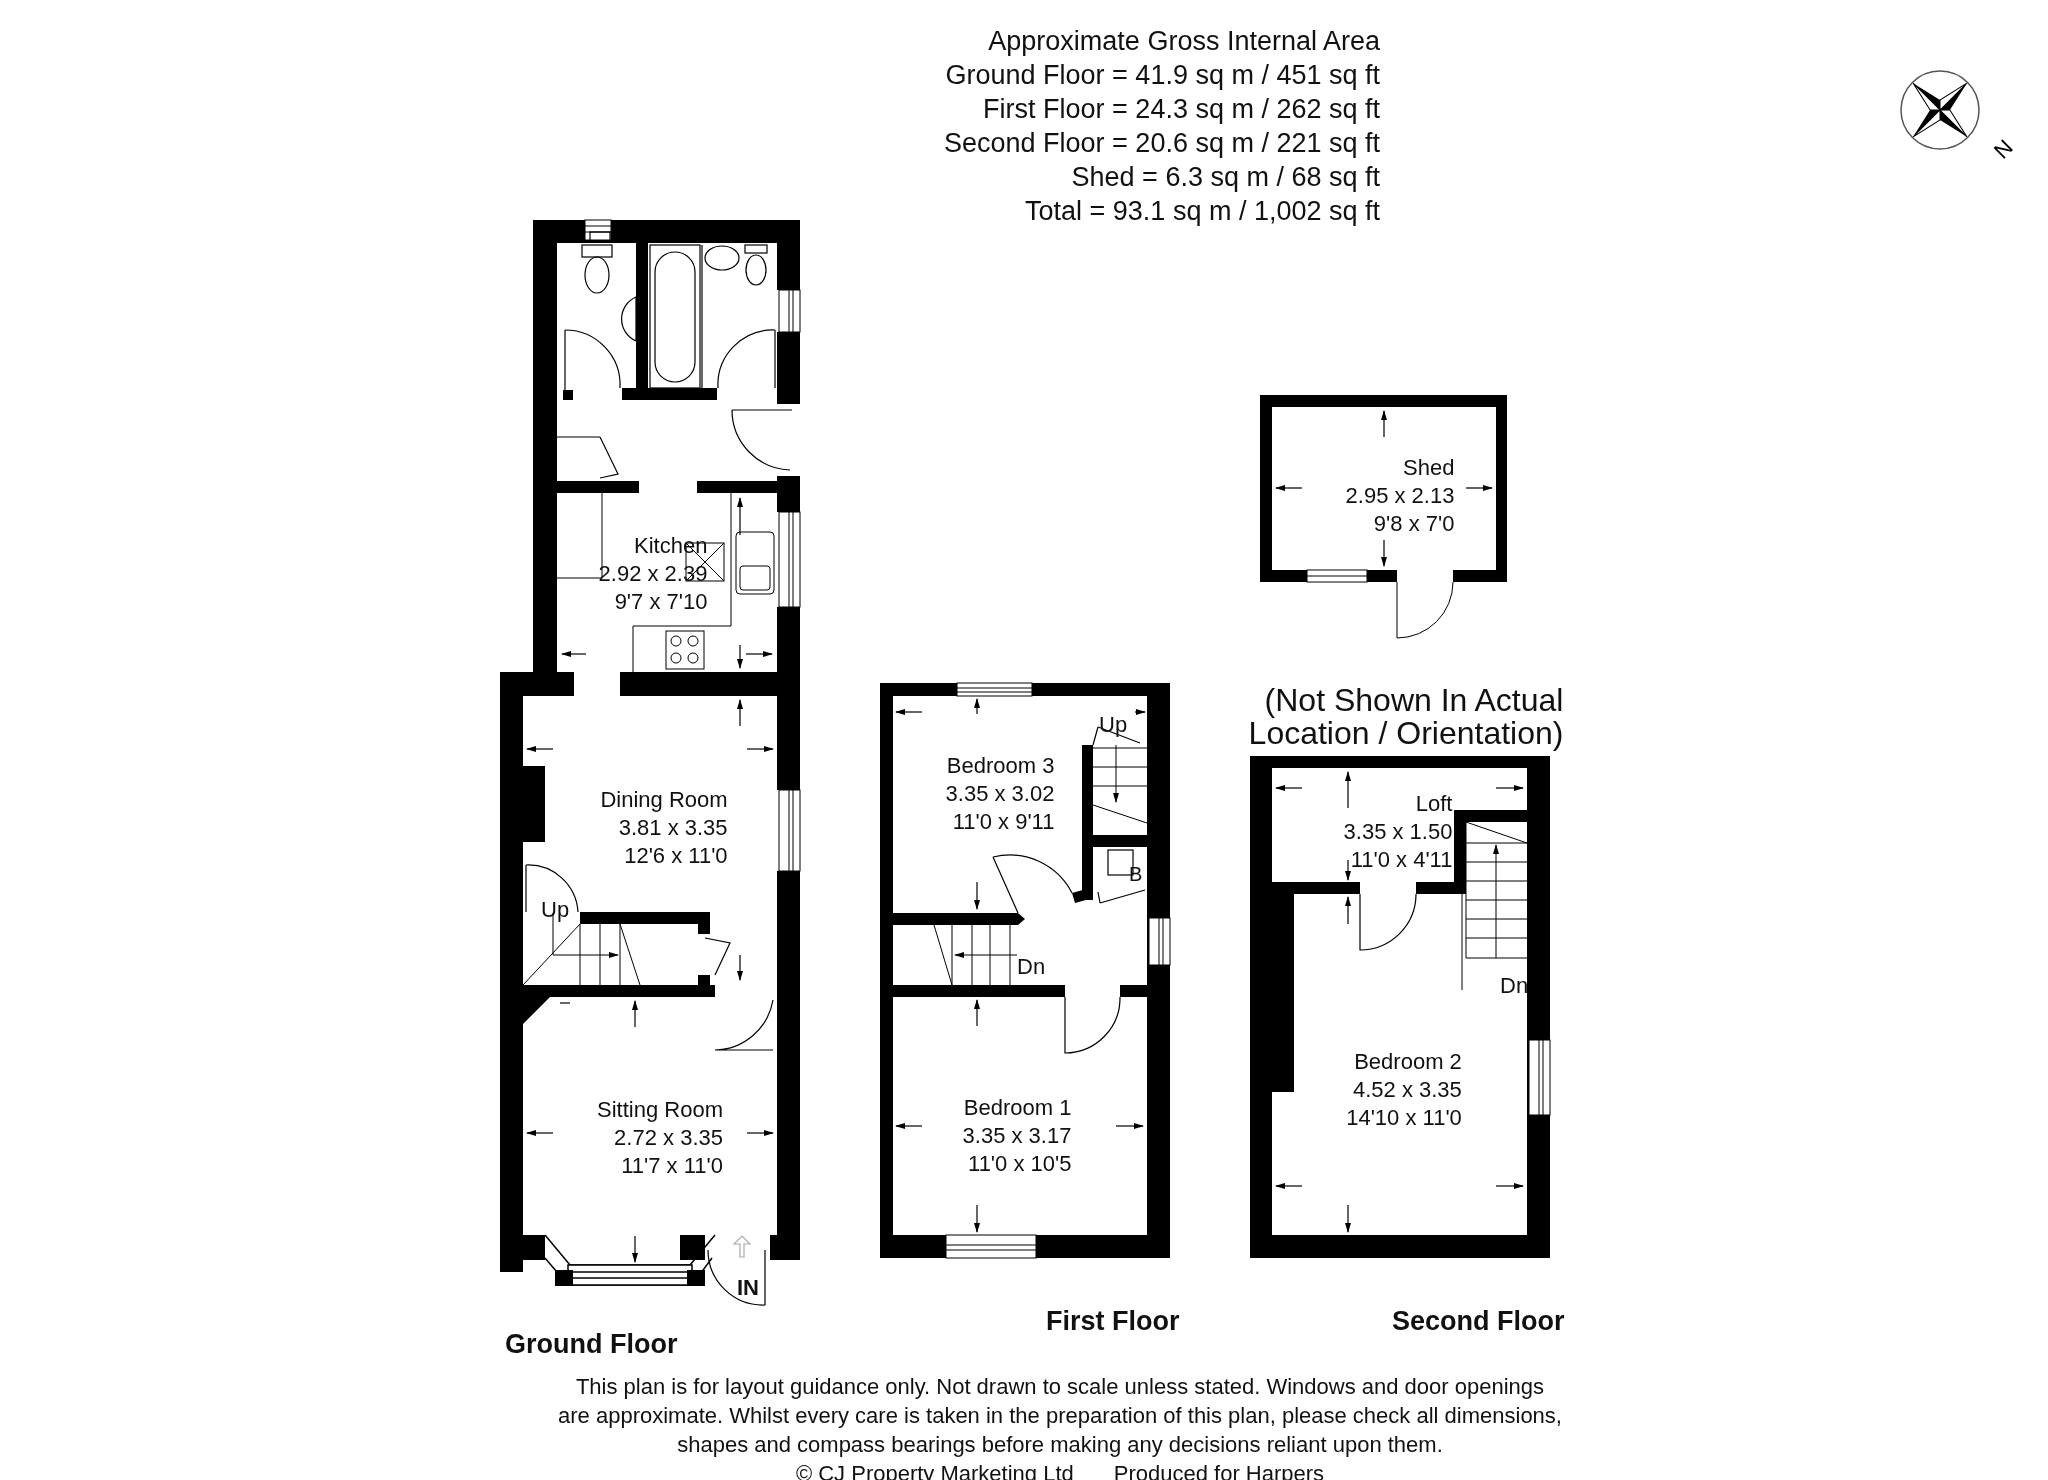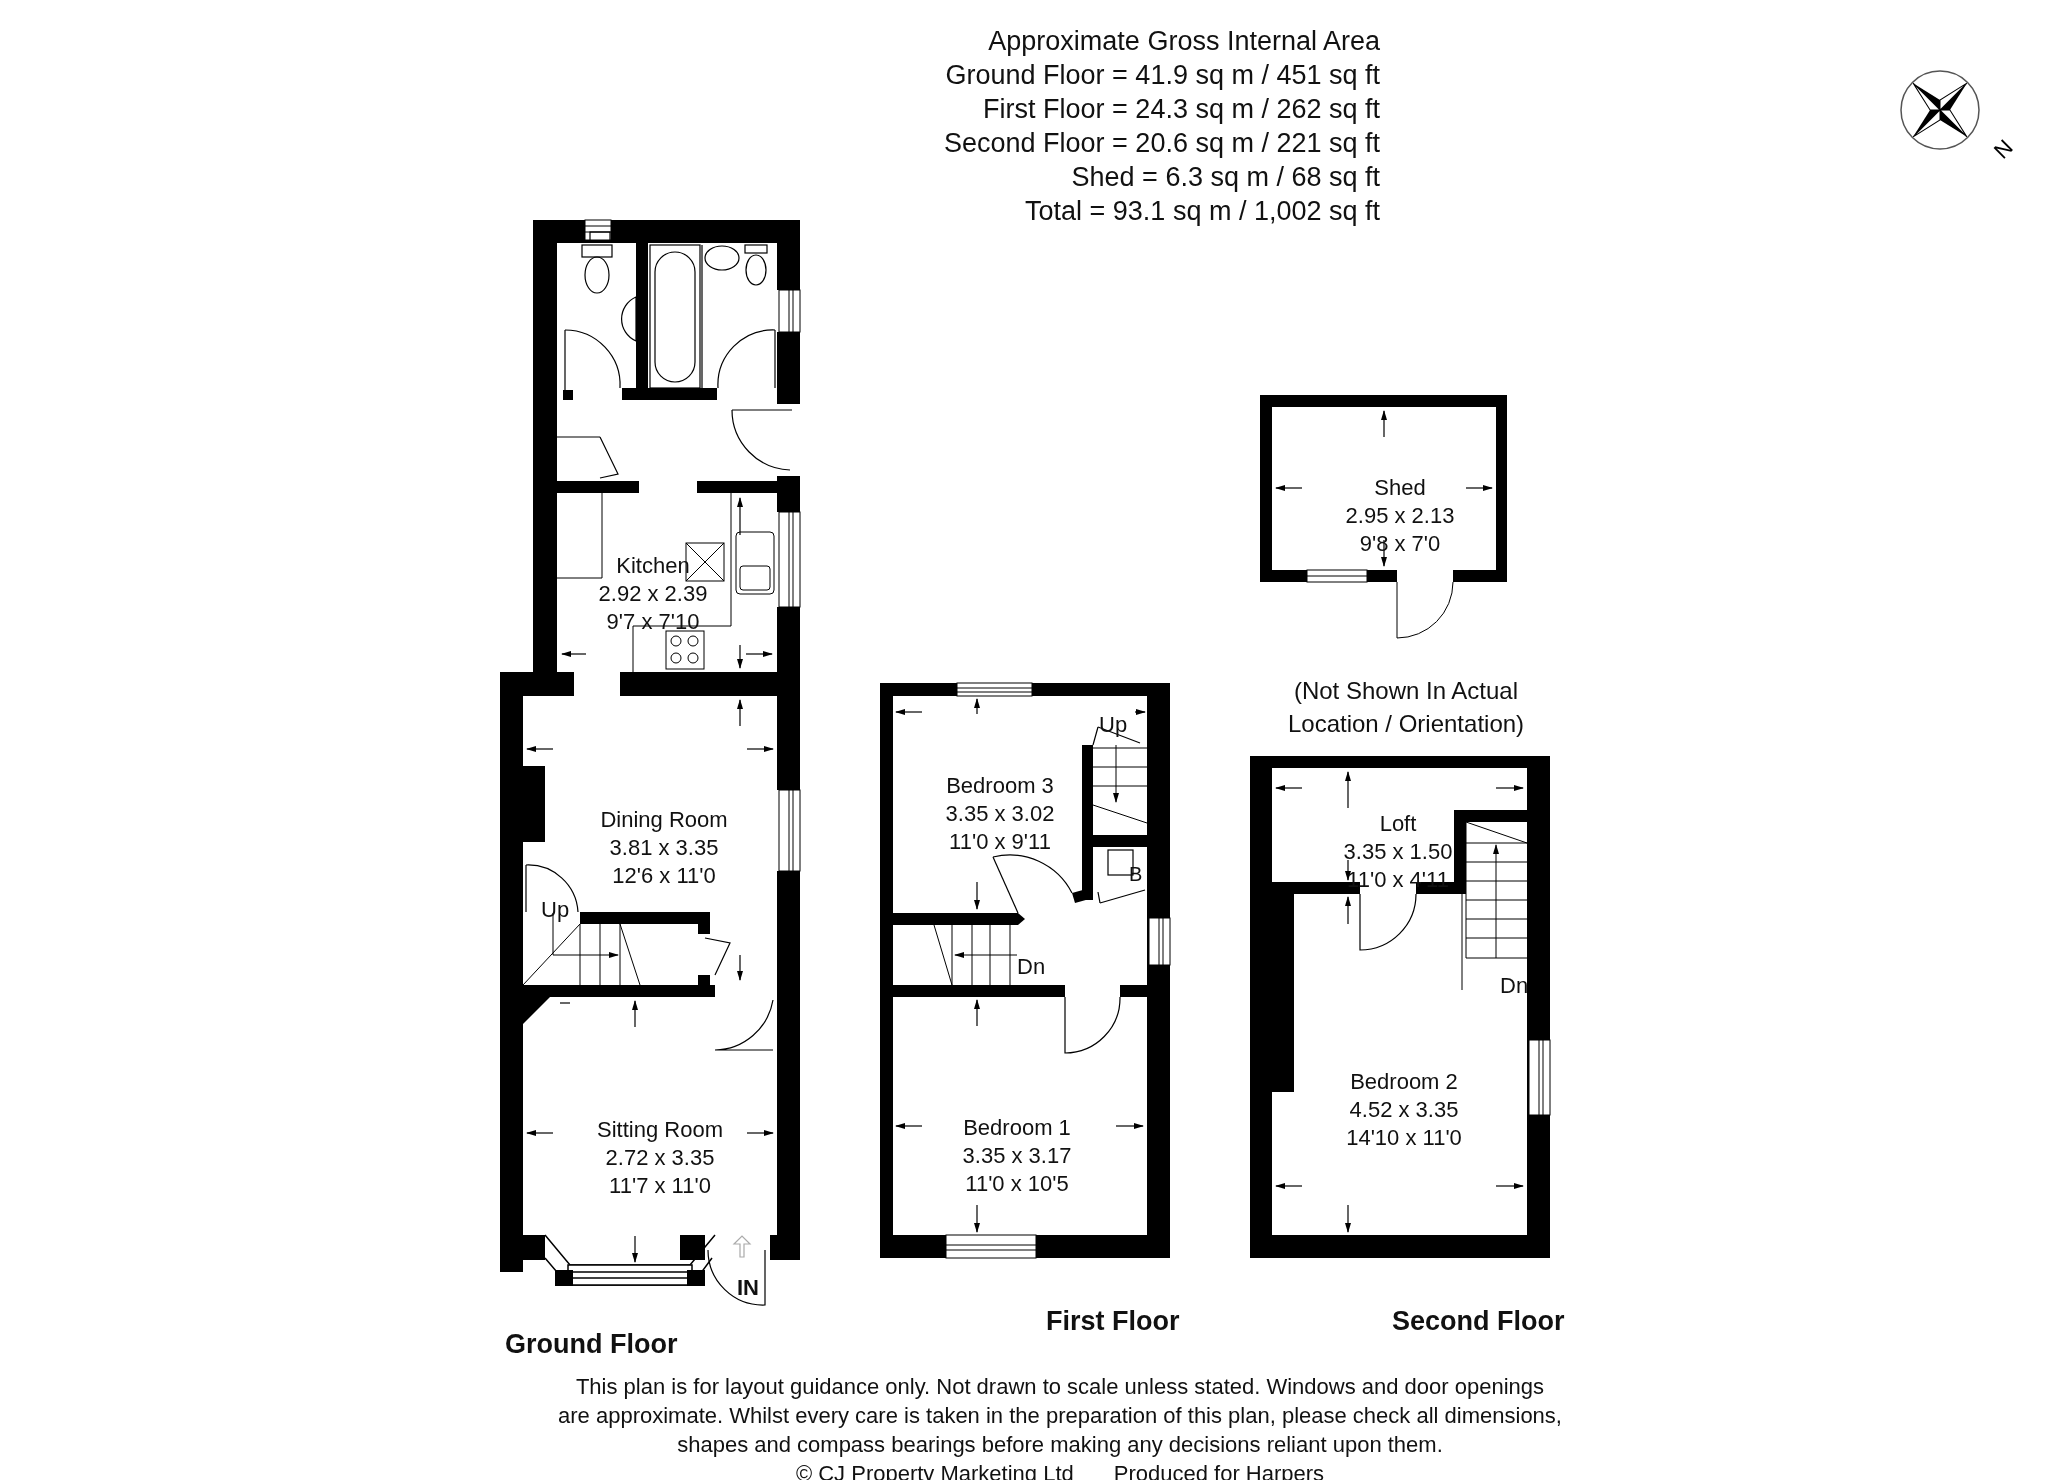--- a/index.html
+++ b/index.html
@@ -2,21 +2,21 @@
 <html><head>
 <meta charset="utf-8">
 <style>
   html, body { margin:0; padding:0; background:#ffffff; }
   body { width:2048px; height:1480px; position:relative; overflow:hidden;
          font-family:"Liberation Sans", "DejaVu Sans", sans-serif; color:#111; }
   .abs { position:absolute; }
   #area-summary { left:700px; top:24px; width:680px; font-size:27px; line-height:34px; text-align:right; }
   #area-summary div { white-space:nowrap; }
   svg#plan { position:absolute; left:0; top:0; width:2048px; height:1480px; }
-  .room-label { position:absolute; text-align:center; font-size:22px; line-height:28px; white-space:nowrap; transform:translateX(-50%);margin-top:20px; }
+  .room-label { position:absolute; text-align:right; font-size:22px; line-height:28px; white-space:nowrap; transform:translateX(-50%); }
   .small-label { position:absolute; font-size:22px; line-height:24px; white-space:nowrap; }
   .floor-title { position:absolute; font-size:27px; font-weight:bold; white-space:nowrap; }
   #note { position:absolute; left:540px; top:1372px; width:1040px; text-align:center; font-size:22px; line-height:29px; }
   #note div { white-space:nowrap; }
   .credit-gap { display:inline-block; width:40px; }
 </style>
 </head>
 <body>
 
 <div id="area-summary" class="abs">
@@ -352,21 +352,21 @@
 </div>
 <div class="small-label" style="left:1099px; top:713px;">Up</div>
 <div class="small-label" style="left:1017px; top:955px;">Dn</div>
 <div class="small-label" style="left:1129px; top:862px; font-size:20px;">B</div>
 
 <div class="room-label" style="left:1400px; top:454px;">
   <div>Shed</div>
   <div>2.95 x 2.13</div>
   <div>9'8 x 7'0</div>
 </div>
-<div class="room-label" style="left:1406px; top:654px; font-size:24px; line-height:33px;">
+<div class="room-label" style="left:1406px; top:684px; font-size:32px; line-height:33px;">
   <div>(Not Shown In Actual</div>
   <div>Location / Orientation)</div>
 </div>
 
 <div class="room-label" style="left:1398px; top:790px;">
   <div>Loft</div>
   <div>3.35 x 1.50</div>
   <div>11'0 x 4'11</div>
 </div>
 <div class="room-label" style="left:1404px; top:1048px;">

